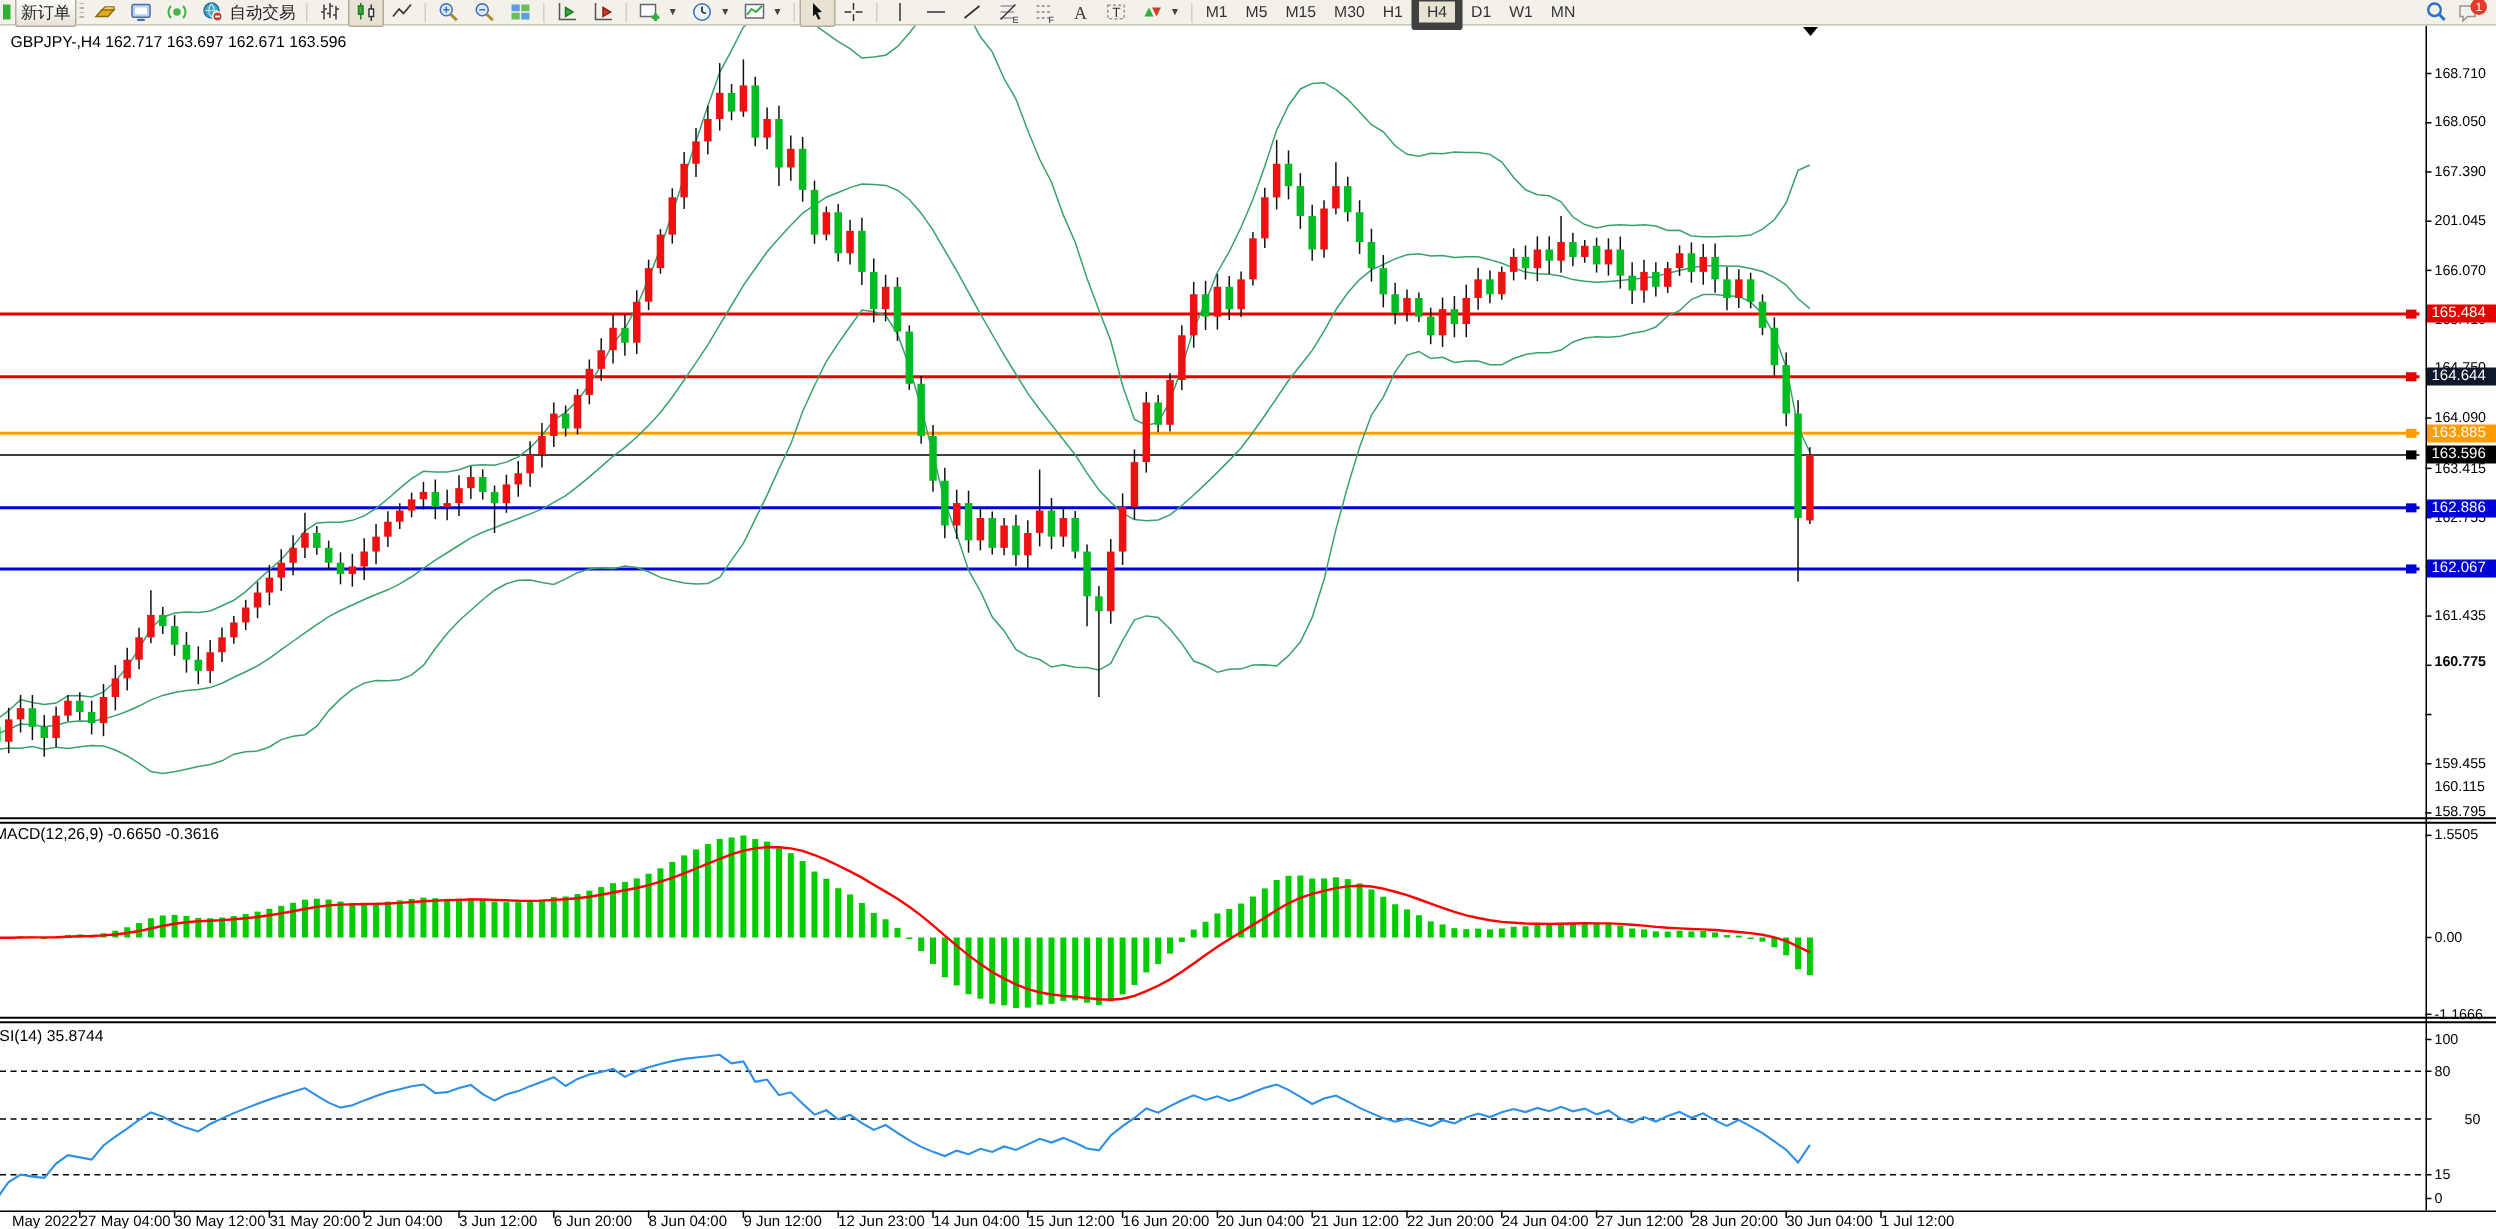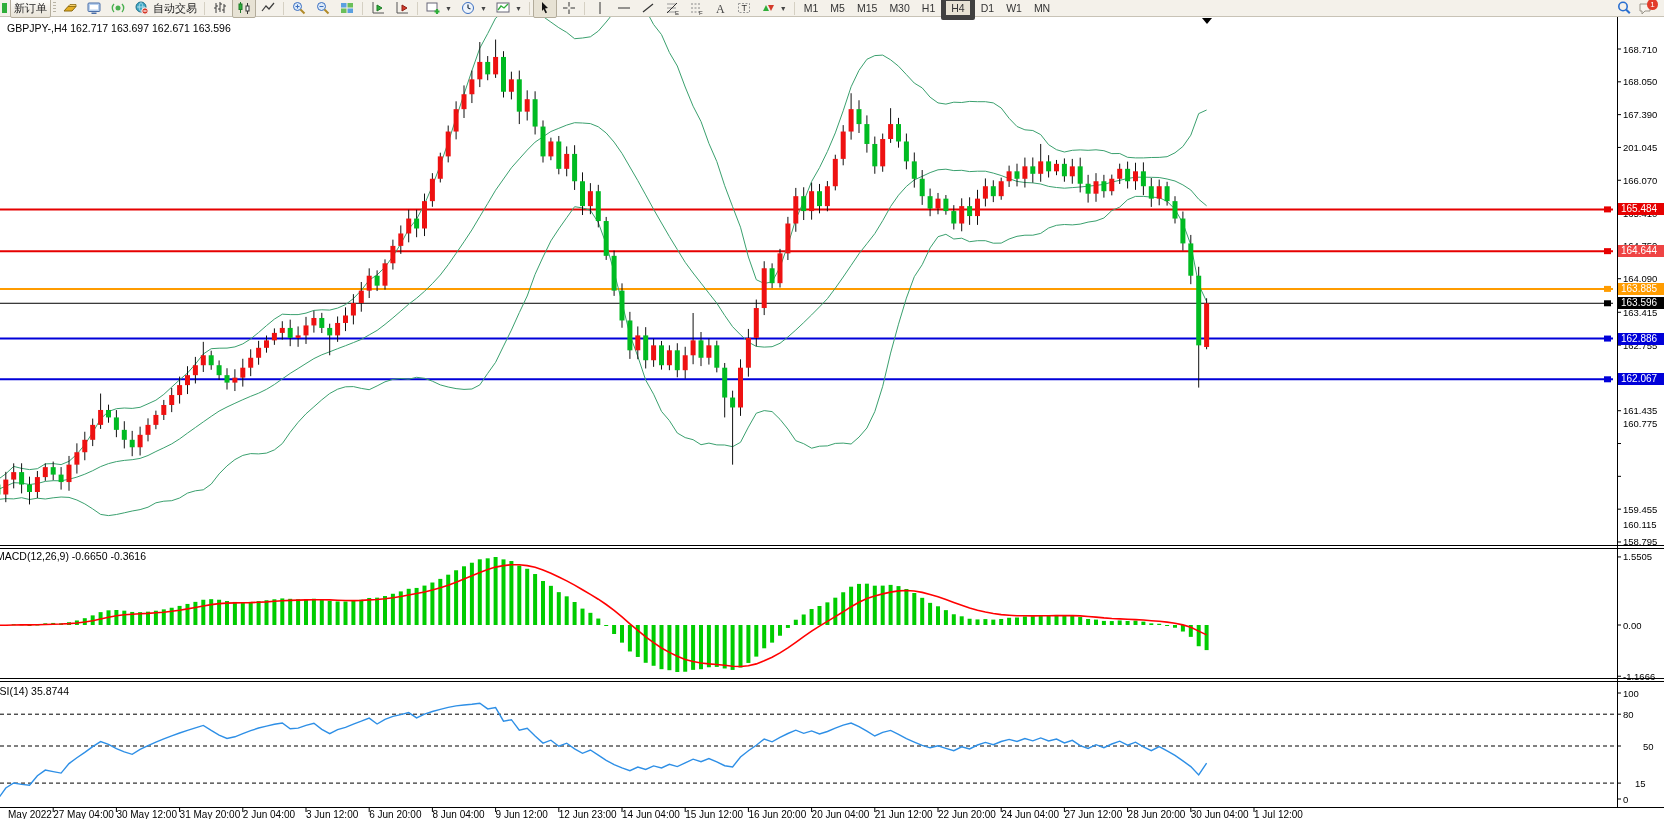--- a/index.html
+++ b/index.html
@@ -581,34 +581,34 @@
       <div class="ylab" style="top: 109.13px;">167.390</div>
       <div class="ylab" style="top: 141.946px;">201.045</div>
       <div class="ylab" style="top: 174.761px;">166.070</div>
       <div class="ylab" style="top: 207.576px;">165.410</div>
       <div class="ylab" style="top: 240.391px;">164.750</div>
       <div class="ylab" style="top: 273.206px;">164.090</div>
       <div class="ylab" style="top: 306.767px;">163.415</div>
       <div class="ylab" style="top: 339.583px;">162.755</div>
       <div class="ylab" style="top: 372.398px;">162.095</div>
       <div class="ylab" style="top: 405.213px;">161.435</div>
-      <div class="ylab" style="top: 418px;">160.775</div>
+      <div class="ylab" style="top: 436px; font-weight: bold;">160.775</div>
       <div class="ylab" style="top: 470.843px; margin-top: 48px;">160.115</div>
       <div class="ylab" style="top: 503.659px;">159.455</div>
       <div class="ylab" style="top: 536.474px;">158.795</div>
       <div class="ylab" style="top: 551.433px;">1.5505</div>
       <div class="ylab" style="top: 619.5px;">0.00</div>
       <div class="ylab" style="top: 670.714px;">-1.1666</div>
       <div class="ylab" style="top: 687.5px;">100</div>
       <div class="ylab" style="top: 708.7px;">80</div>
       <div class="ylab" style="top: 740.5px; padding-left: 20px;">50</div>
-      <div class="ylab" style="top: 777.6px; margin-left: 12px;">15</div>
+      <div class="ylab" style="top: 777.6px;">15</div>
       <div class="ylab" style="top: 793.5px;">0</div>
       <div class="tag" style="top: 203.397px; background: rgb(230, 0, 0);">165.484</div>
-      <div class="tag" style="top: 245.162px; background: #ef4444;">164.644</div>
+      <div class="tag" style="top: 245.162px; background: #0f172a;">164.644</div>
       <div class="tag" style="top: 282.899px; background: rgb(255, 156, 0);">163.885</div>
       <div class="tag" style="top: 297.268px; background: rgb(0, 0, 0);">163.596</div>
       <div class="tag" style="top: 332.569px; background: rgb(0, 0, 217);">162.886</div>
       <div class="tag" style="top: 373.29px; background: rgb(0, 0, 217);">162.067</div>
       <div class="xlab" style="left: 8px;">May 2022</div>
       <div class="xlab" style="left: 53.2px;">27 May 04:00</div>
       <div class="xlab" style="left: 116.4px;">30 May 12:00</div>
       <div class="xlab" style="left: 179.6px;">31 May 20:00</div>
       <div class="xlab" style="left: 242.8px;">2 Jun 04:00</div>
       <div class="xlab" style="left: 306px;">3 Jun 12:00</div>

